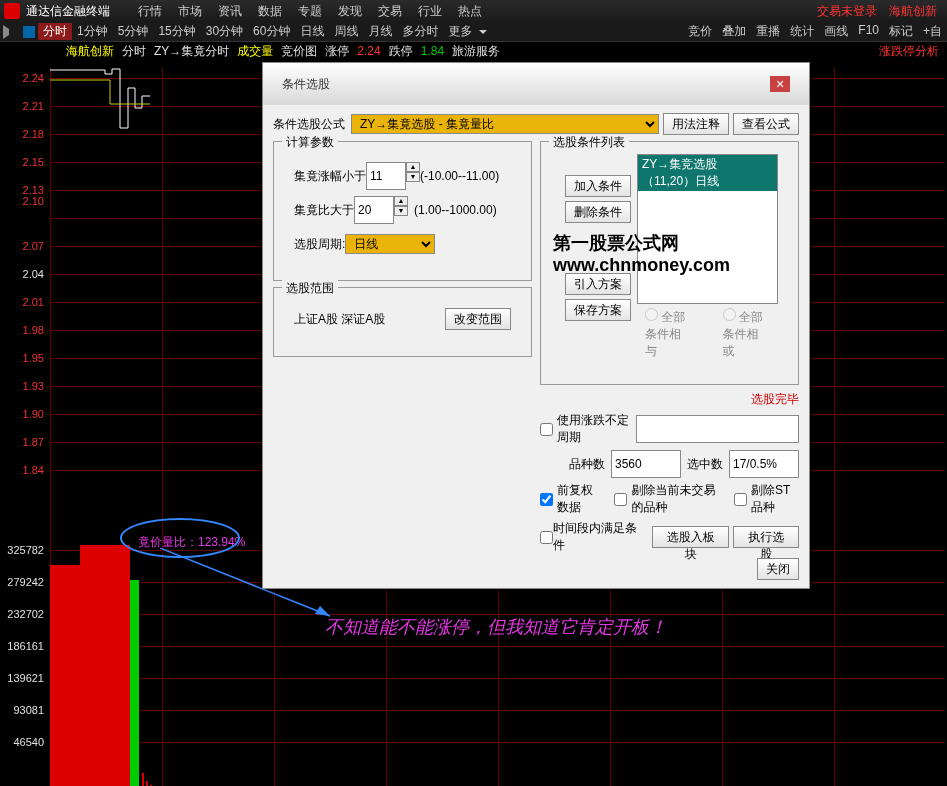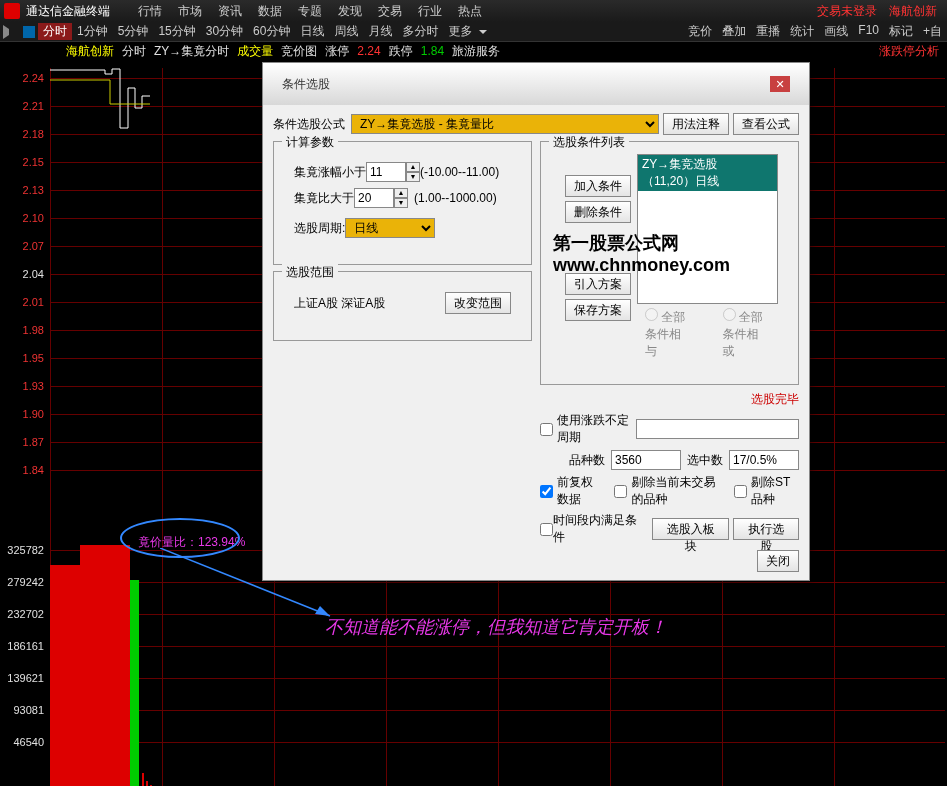--- a/index.html
+++ b/index.html
@@ -52,21 +52,21 @@
 .dialog-title .close { margin-left: auto; width: 20px; height: 16px; background: #c84040; color: #fff; display: flex; align-items: center; justify-content: center; font-size: 11px; cursor: pointer; }
 .dialog-body { padding: 8px 10px; color: #000; }
 .row { display: flex; align-items: center; margin-bottom: 6px; }
 .row label { margin-right: 6px; }
 .select { border: 1px solid #888; background: #eab308; padding: 1px 4px; height: 20px; font-size: 12px; }
 .btn { border: 1px solid #888; background: linear-gradient(#fff, #e4e4e4); padding: 2px 8px; height: 22px; font-size: 12px; cursor: pointer; margin-left: 4px; }
 .fieldset { border: 1px solid #999; padding: 20px; margin-bottom: 6px; position: relative; }
 .fieldset .legend { position: absolute; top: -8px; left: 8px; background: #f0f0f0; padding: 0 4px; }
 .two-col { display: flex; gap: 8px; }
 .two-col > div { flex: 1; }
-.input { border: 1px solid #888; background: #fff; padding: 1px 3px; height: 20px; font-size: 12px; }
+.input { border: 1px solid #888; background: #fff; padding: 1px 3px; height: 28px; font-size: 12px; }
 .spinner { display: inline-flex; }
 .spinner .input { width: 40px; }
 .spinner .btns { display: flex; flex-direction: column; }
 .spinner .btns span { width: 14px; height: 10px; border: 1px solid #888; background: #eee; font-size: 7px; line-height: 7px; text-align: center; cursor: pointer; }
 .listbox { border: 1px solid #888; background: #fff; height: 150px; overflow: auto; }
 .listbox .item { background: #0f766e; color: #fff; padding: 1px 4px; }
 .radio-row { display: flex; gap: 30px; padding: 4px 8px; color: #888; }
 .dialog .right-text { text-align: right; color: #c00; }
 .chk-row { display: flex; align-items: center; gap: 4px; margin: 4px 0; }
 .chk { width: 13px; height: 13px; }
@@ -136,21 +136,21 @@
   <span class="right">涨跌停分析</span>
 </div>
 
 <div class="chart-area">
   <div class="y-axis" id="yaxis1">
       <div class="tick" style="top: 12px;">2.24</div>
       <div class="tick" style="top: 40px;">2.21</div>
       <div class="tick" style="top: 68px;">2.18</div>
       <div class="tick" style="top: 96px;">2.15</div>
       <div class="tick" style="top: 124px;">2.13</div>
-      <div class="tick" style="top: 152px;">2.10</div>
+      <div class="tick" style="top: 135px;">2.10</div>
       <div class="tick" style="top: 180px;">2.07</div>
       <div class="tick white" style="top: 208px;">2.04</div>
       <div class="tick" style="top: 236px;">2.01</div>
       <div class="tick" style="top: 264px;">1.98</div>
       <div class="tick" style="top: 292px;">1.95</div>
       <div class="tick" style="top: 320px;">1.93</div>
       <div class="tick" style="top: 348px;">1.90</div>
       <div class="tick" style="top: 376px;">1.87</div>
       <div class="tick" style="top: 404px;">1.84</div>
     </div>

